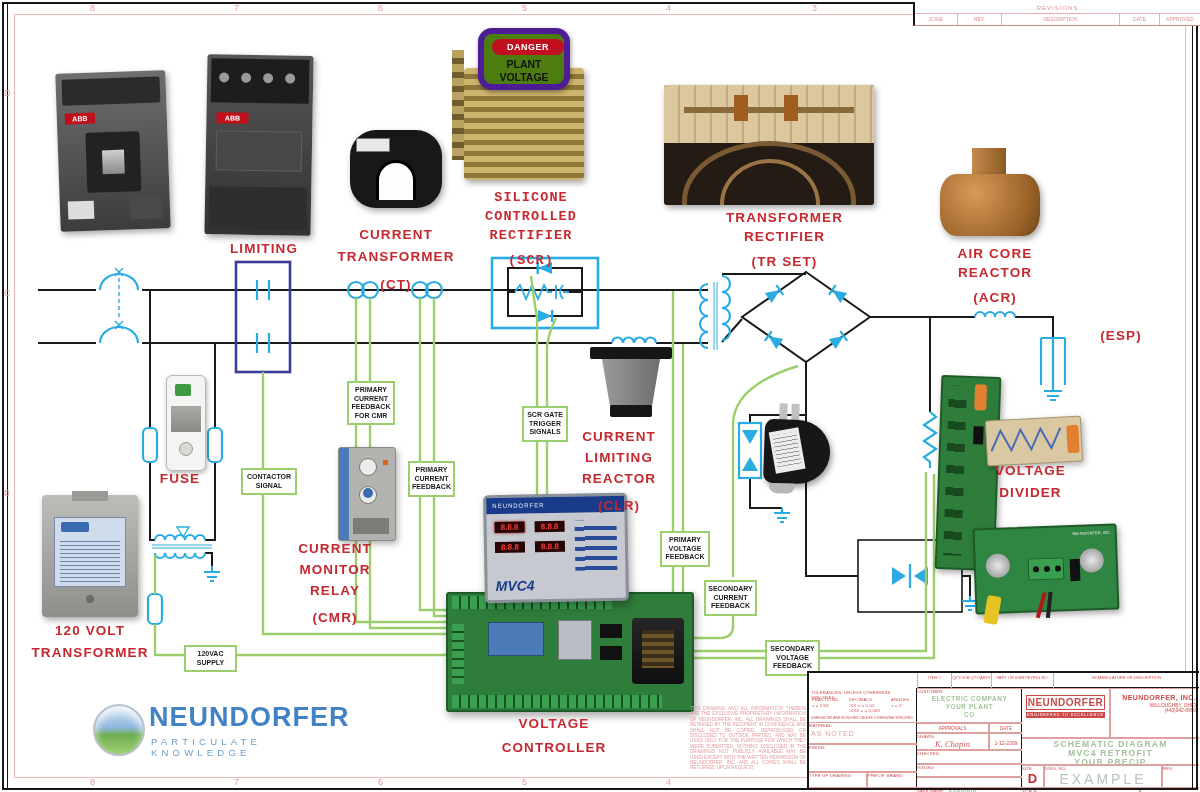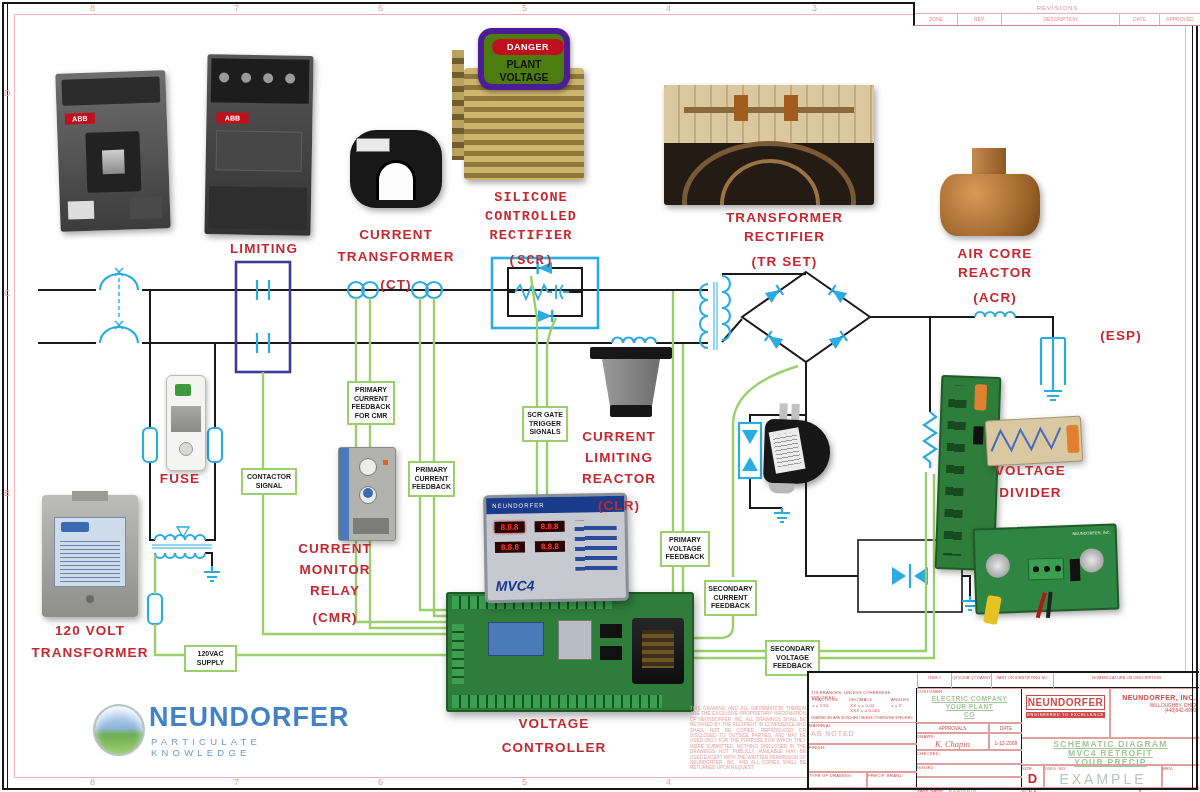--- a/index.html
+++ b/index.html
@@ -28,21 +28,21 @@
   .logo-name{position:absolute;left:56px;top:2px;font-size:27px;font-weight:bold;color:#4383c4;letter-spacing:1px;}
   .logo-tag{position:absolute;left:58px;top:36px;font-size:9.5px;color:#6b9dc9;letter-spacing:4.2px;}
   
   .disclaimer{position:absolute;left:690px;top:706px;width:116px;font-size:4.6px;line-height:5.4px;
       color:#e39c9c;text-align:justify;z-index:20;}
   
   .tb{position:absolute;left:807px;top:671px;width:390px;height:117px;background:#fff;
       border-top:2.5px solid #161616;border-left:2px solid #161616;z-index:30;color:#cc4a4a;}
   .tb .cell{position:absolute;box-sizing:border-box;border:0.5px solid #dfa0a0;}
   .tb .tiny{font-size:4.2px;letter-spacing:.2px;}
-  .greenv{color:#a3c49b;font-weight:bold;letter-spacing:.6px;text-decoration:underline;}
+  .greenv{color:#a3c49b;font-weight:bold;letter-spacing:.6px;}
   
   .rev{position:absolute;left:913px;top:2px;width:285px;height:23px;border-left:2px solid #161616;
        border-bottom:1.2px solid #c98b8b;z-index:41;background:#fff;color:#dd8f8f;}
   .rev .c{position:absolute;box-sizing:border-box;border-left:1px solid #e8b0b0;font-size:5px;
           text-align:center;padding-top:2px;height:11px;top:12px;}
   
   .strip-cell{position:absolute;box-sizing:border-box;border-left:1px solid #e0a2a2;font-size:4px;
           text-align:center;color:#cc4a4a;line-height:5px;padding-top:2px;}
 </style>
 </head>

